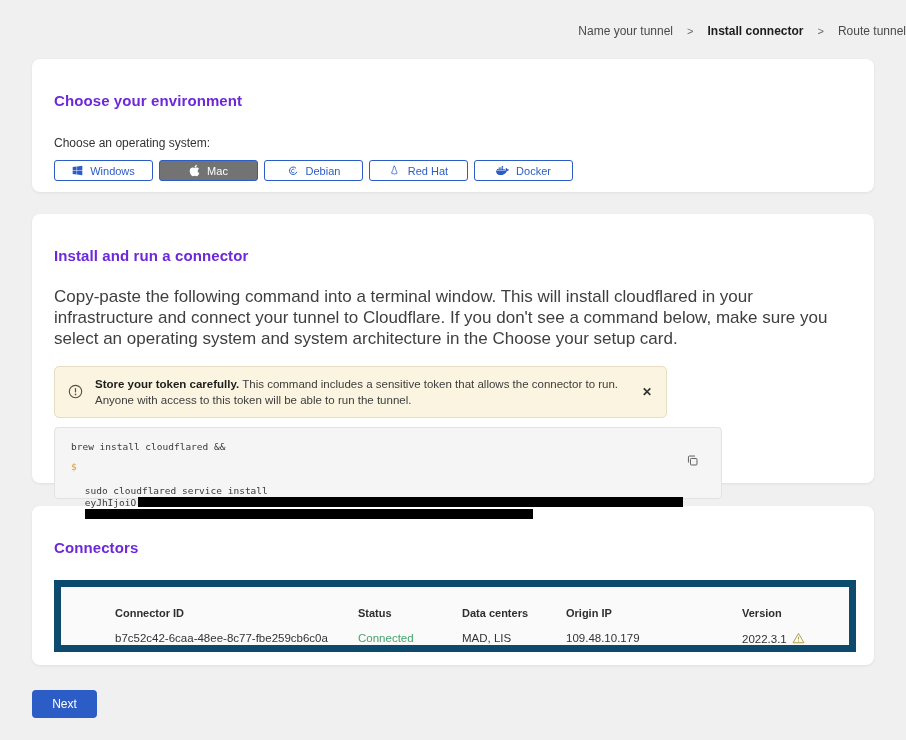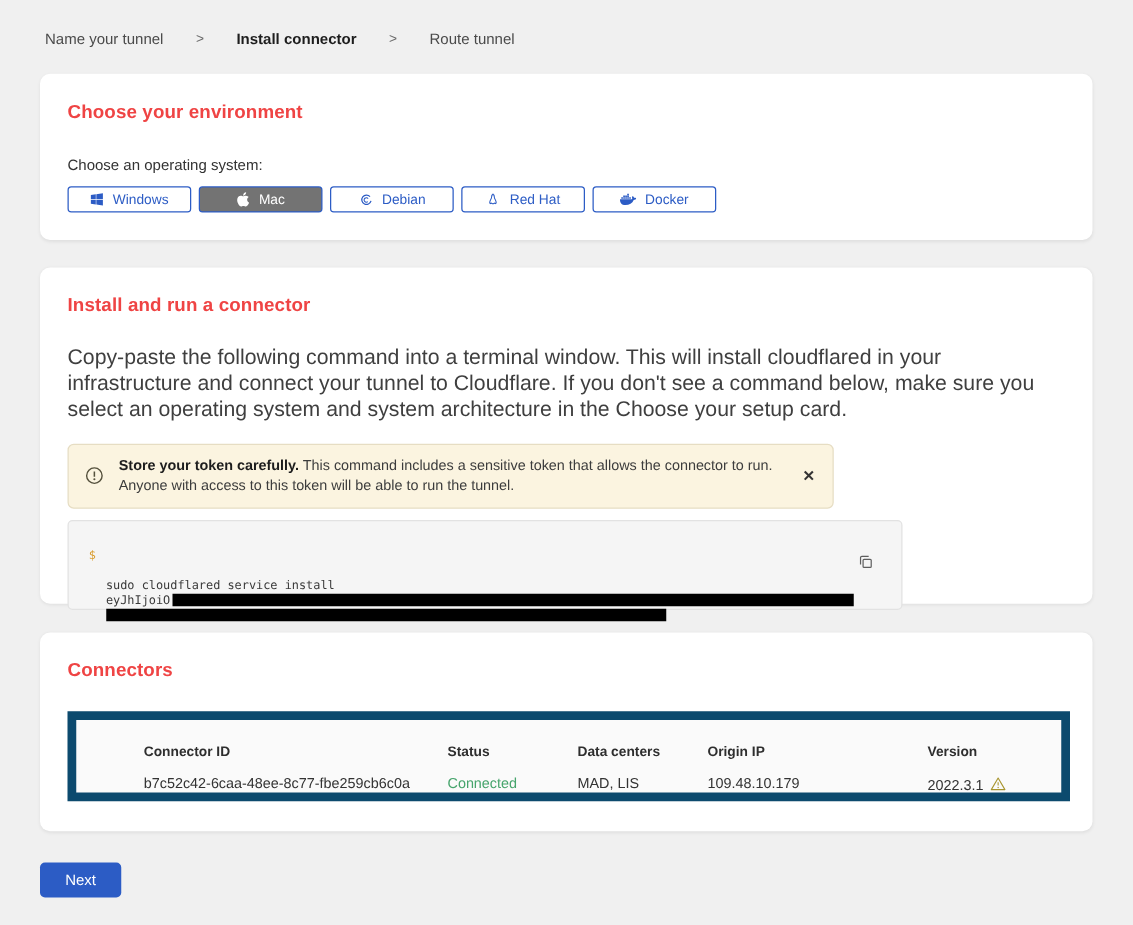--- a/index.html
+++ b/index.html
@@ -8,39 +8,39 @@
     background:#f0f0f0;
     font-family:"Liberation Sans", sans-serif;
     color:#333;
     overflow:hidden;
   }
   
   .breadcrumb {
     padding:24px 0 0 36px;
     font-size:12px;
     color:#4a4a4a;
-    display:flex; align-items:center; gap:26px;
+    display:flex; align-items:center; gap:14px;justify-content:flex-end;
   }
   .breadcrumb .crumb { cursor:default; }
   .breadcrumb .crumb.active { font-weight:bold; color:#1d1d1d; }
   .breadcrumb .sep { color:#6a6a6a; font-size:11px; }
 
   
   .card {
     background:#ffffff;
     border-radius:8px;
     margin:0 32px;
     box-shadow:0 1px 3px rgba(0,0,0,0.07);
     padding:22px;
   }
   .card-1 { margin-top:21px; height:133px; }
   .card-2 { margin-top:22px; height:269px; }
   .card-3 { margin-top:23px; height:159px; }
   .card h2 {
-    font-size:15px; font-weight:bold; color:#ef4444; letter-spacing:0.1px;
+    font-size:15px; font-weight:bold; color:#6d28d9; letter-spacing:0.1px;margin-top:11px;
   }
 
   
   .os-label { margin-top:27px; font-size:12px; color:#333; }
   .os-row { margin-top:10px; display:flex; gap:6px; }
   .os-btn {
     width:99px; height:21px;
     border:1px solid #2c5cc5; border-radius:3px;
     background:#fff; color:#2c5cc5;
     font-family:"Liberation Sans", sans-serif;
@@ -207,20 +207,21 @@
           <circle cx="8" cy="8" r="6.6" fill="none" stroke="currentColor" stroke-width="1.2"></circle>
           <line x1="8" y1="4.4" x2="8" y2="8.9" stroke="currentColor" stroke-width="1.3"></line>
           <circle cx="8" cy="11.1" r="0.9" fill="currentColor"></circle>
         </svg>
     </span>
     <span class="banner-text"><b>Store your token carefully.</b><span> This command includes a sensitive token that allows the connector to run. Anyone with access to this token will be able to run the tunnel.</span></span>
     <button class="close"><span>✕</span></button>
   </div>
 
   <div class="codeblock">
+    <div class="code-line1">brew install cloudflared &amp;&amp;</div>
     <div class="code-group">
       <span class="prompt">$</span>
       <div class="code-lines">
         <div>sudo cloudflared service install</div>
         <div class="token-line">
           <span>eyJhIjoiO</span>
           <span class="redact bar1"></span>
         </div>
         <div class="redact bar2"></div>
       </div>

